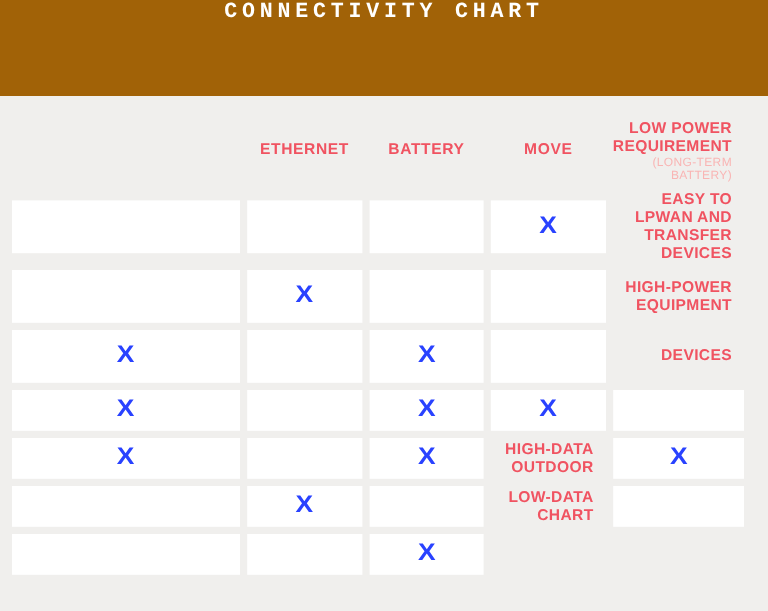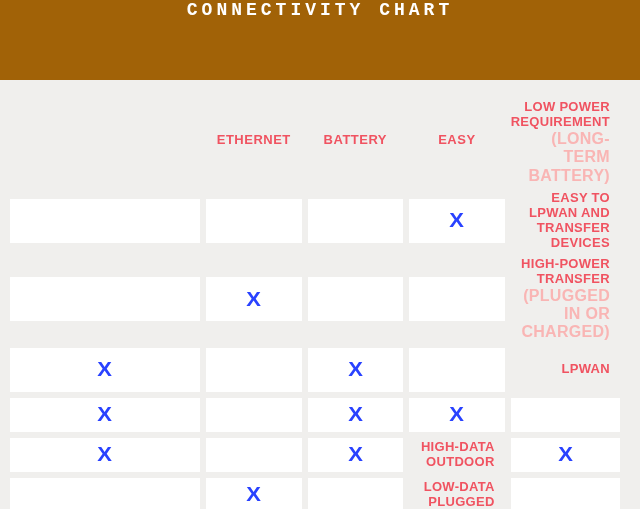--- a/index.html
+++ b/index.html
@@ -52,22 +52,22 @@
   .row-main {
     color: #f05361;
     font-weight: 700;
     font-size: 13px;
     letter-spacing: 0.3px;
     font-family: Arial, sans-serif;
     display: block;
   }
   .row-sub {
     color: #f9b5b4;
-    font-weight: 700;
-    font-size: 16px;
+    font-weight: 400;
+    font-size: 10px;
     letter-spacing: 0.3px;
     font-family: Arial, sans-serif;
     display: block;
   }
   .cell {
     background: #fff;
     height: 34px;
     display: flex;
     align-items: center;
     justify-content: center;
@@ -85,54 +85,53 @@
 
 <div class="header">
   <div class="header-title">CONNECTIVITY CHART</div>
 </div>
 
 <div class="content">
   <div class="grid" id="grid">
       <div class="blank"></div>
       <div class="col-head">ETHERNET</div>
       <div class="col-head">BATTERY</div>
-      <div class="col-head">EASY</div>
+      <div class="col-head">MOVE</div>
       <div class="row-head">
         <span class="row-main">LOW POWER REQUIREMENT</span>
         <span class="row-sub">(LONG-TERM BATTERY)</span>
       </div>
       <div class="cell" style="height: 44px;"></div>
       <div class="cell" style="height: 44px;"></div>
       <div class="cell" style="height: 44px;"></div>
       <div class="cell" style="height: 44px;">
         <span class="x-mark">X</span>
       </div>
       <div class="row-head">
         <span class="row-main">EASY TO LPWAN AND TRANSFER DEVICES</span>
       </div>
       <div class="cell" style="height: 44px;"></div>
       <div class="cell" style="height: 44px;">
         <span class="x-mark">X</span>
       </div>
       <div class="cell" style="height: 44px;"></div>
       <div class="cell" style="height: 44px;"></div>
       <div class="row-head">
-        <span class="row-main">HIGH-POWER TRANSFER</span>
-        <span class="row-sub">(PLUGGED IN OR CHARGED)</span>
+        <span class="row-main">HIGH-POWER EQUIPMENT</span>
       </div>
       <div class="cell" style="height: 44px;">
         <span class="x-mark">X</span>
       </div>
       <div class="cell" style="height: 44px;"></div>
       <div class="cell" style="height: 44px;">
         <span class="x-mark">X</span>
       </div>
       <div class="cell" style="height: 44px;"></div>
       <div class="row-head">
-        <span class="row-main">LPWAN</span>
+        <span class="row-main">DEVICES</span>
       </div>
       <div class="cell">
         <span class="x-mark">X</span>
       </div>
       <div class="cell"></div>
       <div class="cell">
         <span class="x-mark">X</span>
       </div>
       <div class="cell">
         <span class="x-mark">X</span>
@@ -150,21 +149,21 @@
       </div>
       <div class="cell">
         <span class="x-mark">X</span>
       </div>
       <div class="cell"></div>
       <div class="cell">
         <span class="x-mark">X</span>
       </div>
       <div class="cell"></div>
       <div class="row-head">
-        <span class="row-main">LOW-DATA PLUGGED</span>
+        <span class="row-main">LOW-DATA CHART</span>
       </div>
       <div class="cell"></div>
       <div class="cell"></div>
       <div class="cell"></div>
       <div class="cell">
         <span class="x-mark">X</span>
       </div>
     </div>
 </div>
 

